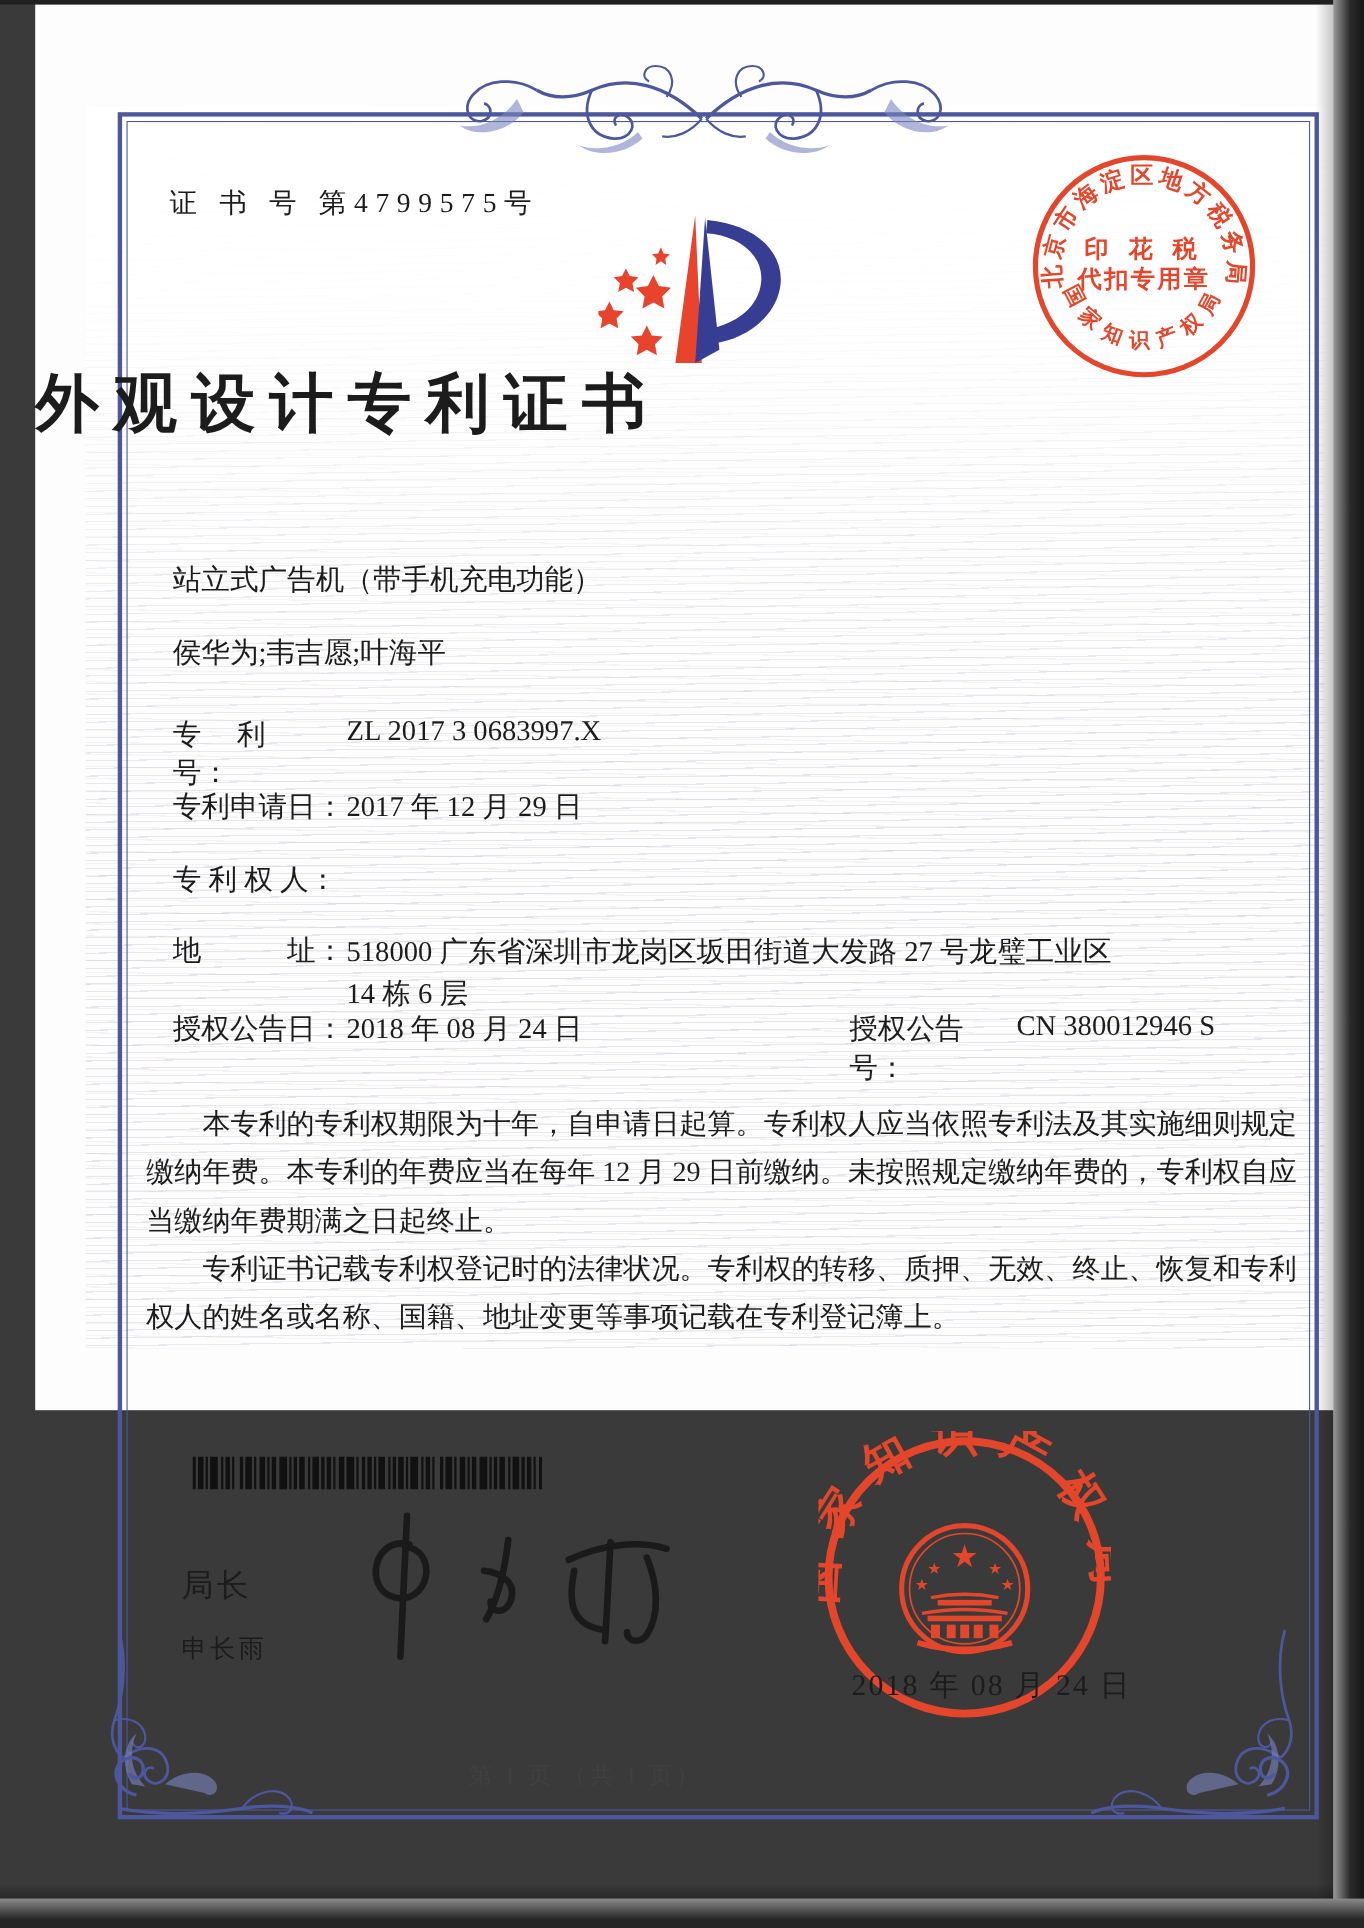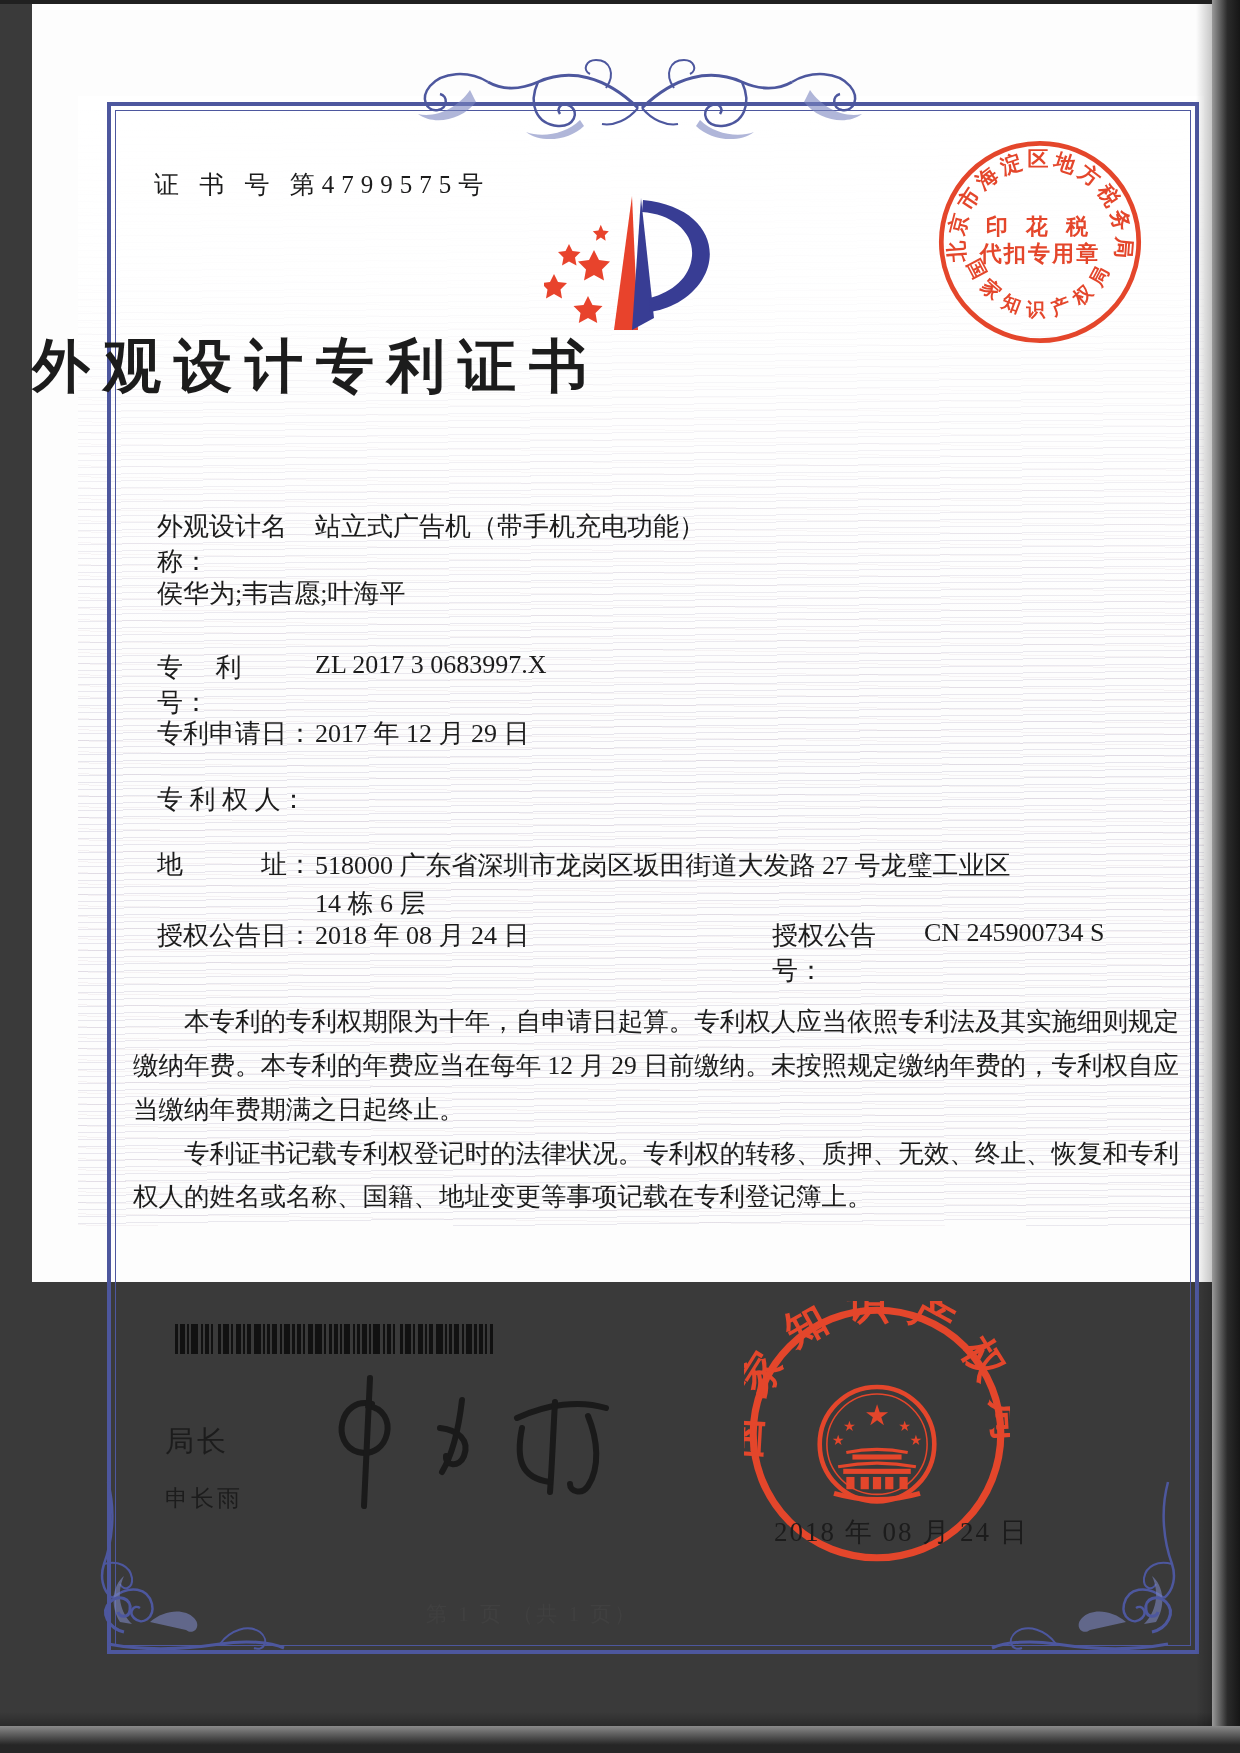--- a/index.html
+++ b/index.html
@@ -121,21 +121,20 @@
     <text x="100" y="92" text-anchor="middle" font-size="21" font-weight="bold" fill="#e4462b" letter-spacing="6">印 花 税</text>
     <text x="100" y="118" text-anchor="middle" font-size="21" font-weight="bold" fill="#e4462b" letter-spacing="2">代扣专用章</text>
     <text font-size="18" font-weight="bold" fill="#e4462b" letter-spacing="8">
       <textPath href="#taxBot" startOffset="50%" text-anchor="middle">国家知识产权局</textPath>
     </text>
   </svg>
 
   <div class="abs title">外观设计专利证书</div>
 
   <div class="field" style="top:505px">
-    <span class="flabel">外观设计名称：</span>
     <span class="fvalue">站立式广告机（带手机充电功能）</span>
   </div>
   <div class="field" style="top:572px">
     <span class="fvalue">侯华为;韦吉愿;叶海平</span>
   </div>
   <div class="field" style="top:646px">
     <span class="flabel">专　 利　 号：</span>
     <span class="fvalue">ZL 2017 3 0683997.X</span>
   </div>
   <div class="field" style="top:712px">
@@ -147,21 +146,21 @@
   </div>
   <div class="field" style="top:843px">
     <span class="flabel">地　　　址：</span>
     <span class="fvalue addr">518000 广东省深圳市龙岗区坂田街道大发路 27 号龙璧工业区 14 栋 6 层</span>
   </div>
   <div class="field" style="top:914px;width:1010px">
     <span class="flabel">授权公告日：</span>
     <span class="fvalue">2018 年 08 月 24 日</span>
     <span class="field2">
       <span class="flabel">授权公告号：</span>
-      <span class="fvalue">CN 245900734 S</span>
+      <span class="fvalue">CN 380012946 S</span>
     </span>
   </div>
 
   <div class="abs body-text">
     <p>本专利的专利权期限为十年，自申请日起算。专利权人应当依照专利法及其实施细则规定缴纳年费。本专利的年费应当在每年 12 月 29 日前缴纳。未按照规定缴纳年费的，专利权自应当缴纳年费期满之日起终止。</p>
     <p>专利证书记载专利权登记时的法律状况。专利权的转移、质押、无效、终止、恢复和专利权人的姓名或名称、国籍、地址变更等事项记载在专利登记簿上。</p>
   </div>
 
   <svg class="abs" style="left:143px;top:1320px" width="318" height="30" viewBox="0 0 318 30">
     <line x1="0" y1="15" x2="318" y2="15" stroke="#111" stroke-width="30" stroke-dasharray="3 2 5 2 2 2 7 3 2 2 4 2 2 5 3 2 6 2 2 3 5 2 2 2 4 3 7 2 2 2 3 2 5 3 2 2 6 2 3 2 4 2 2 3 5 2 7 2 2 3 3 2 4 2 2 2 6 3 2 2"></line>

